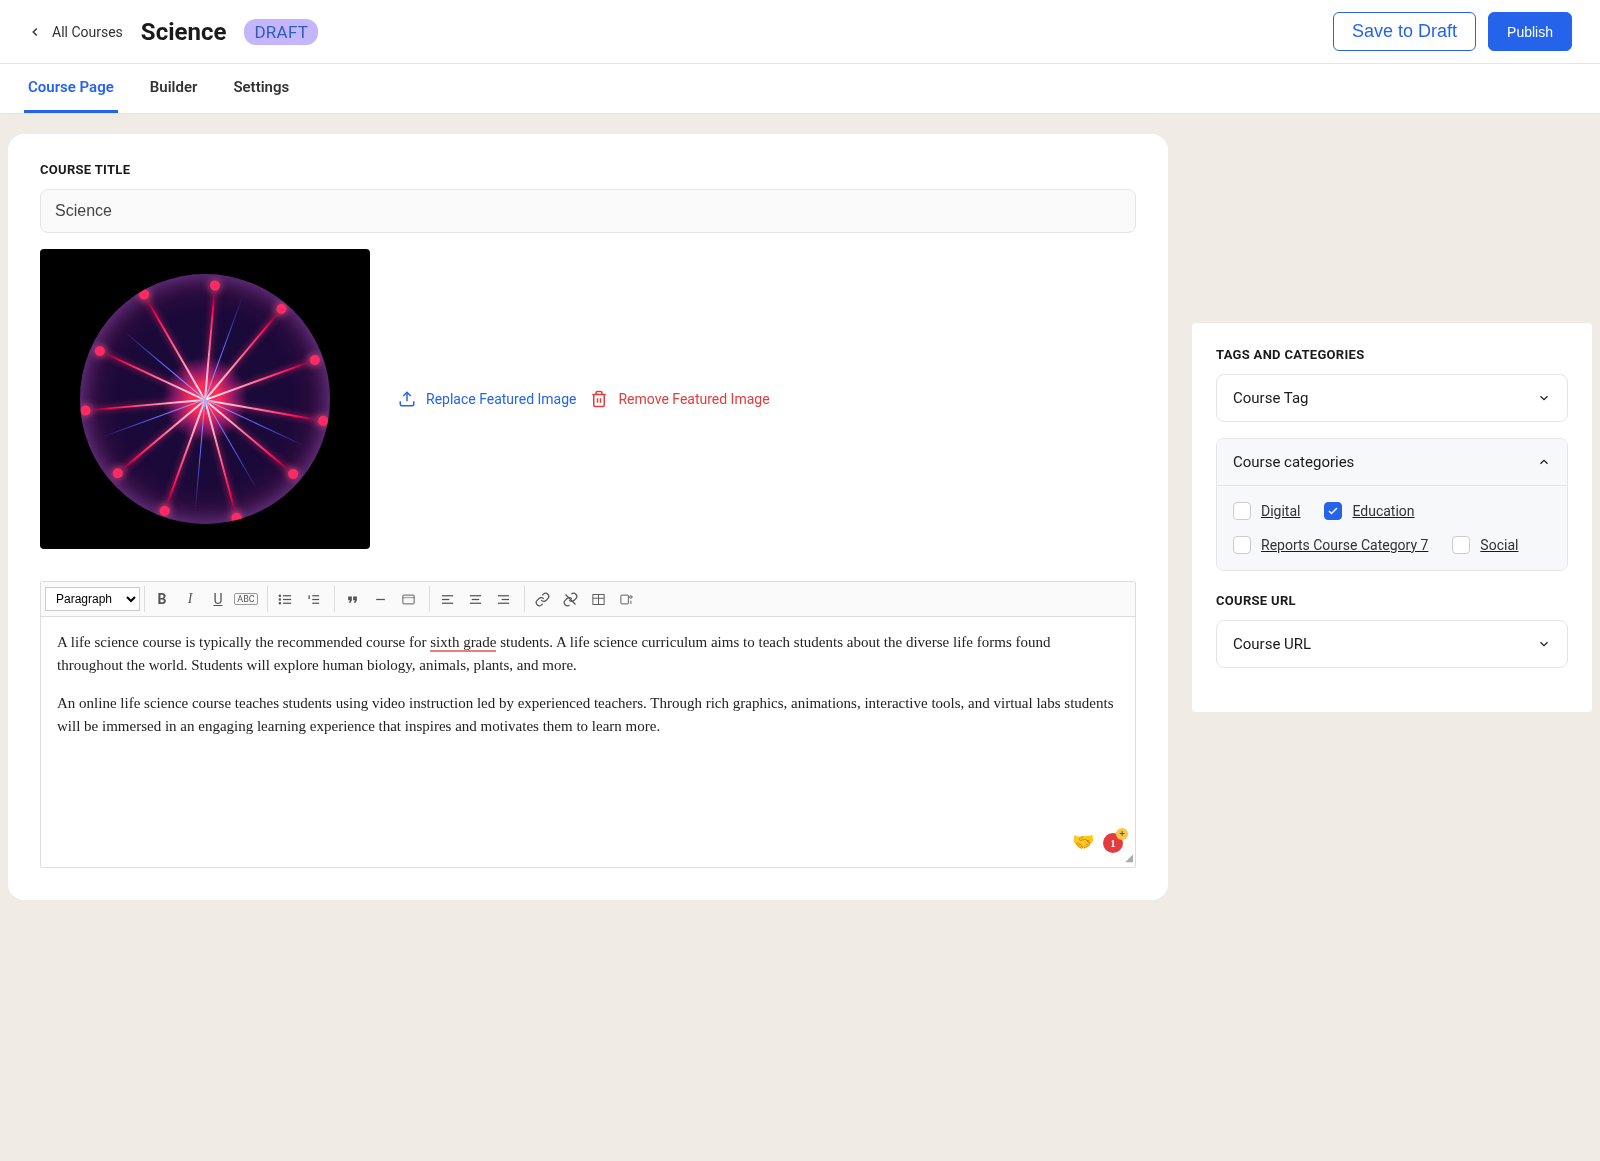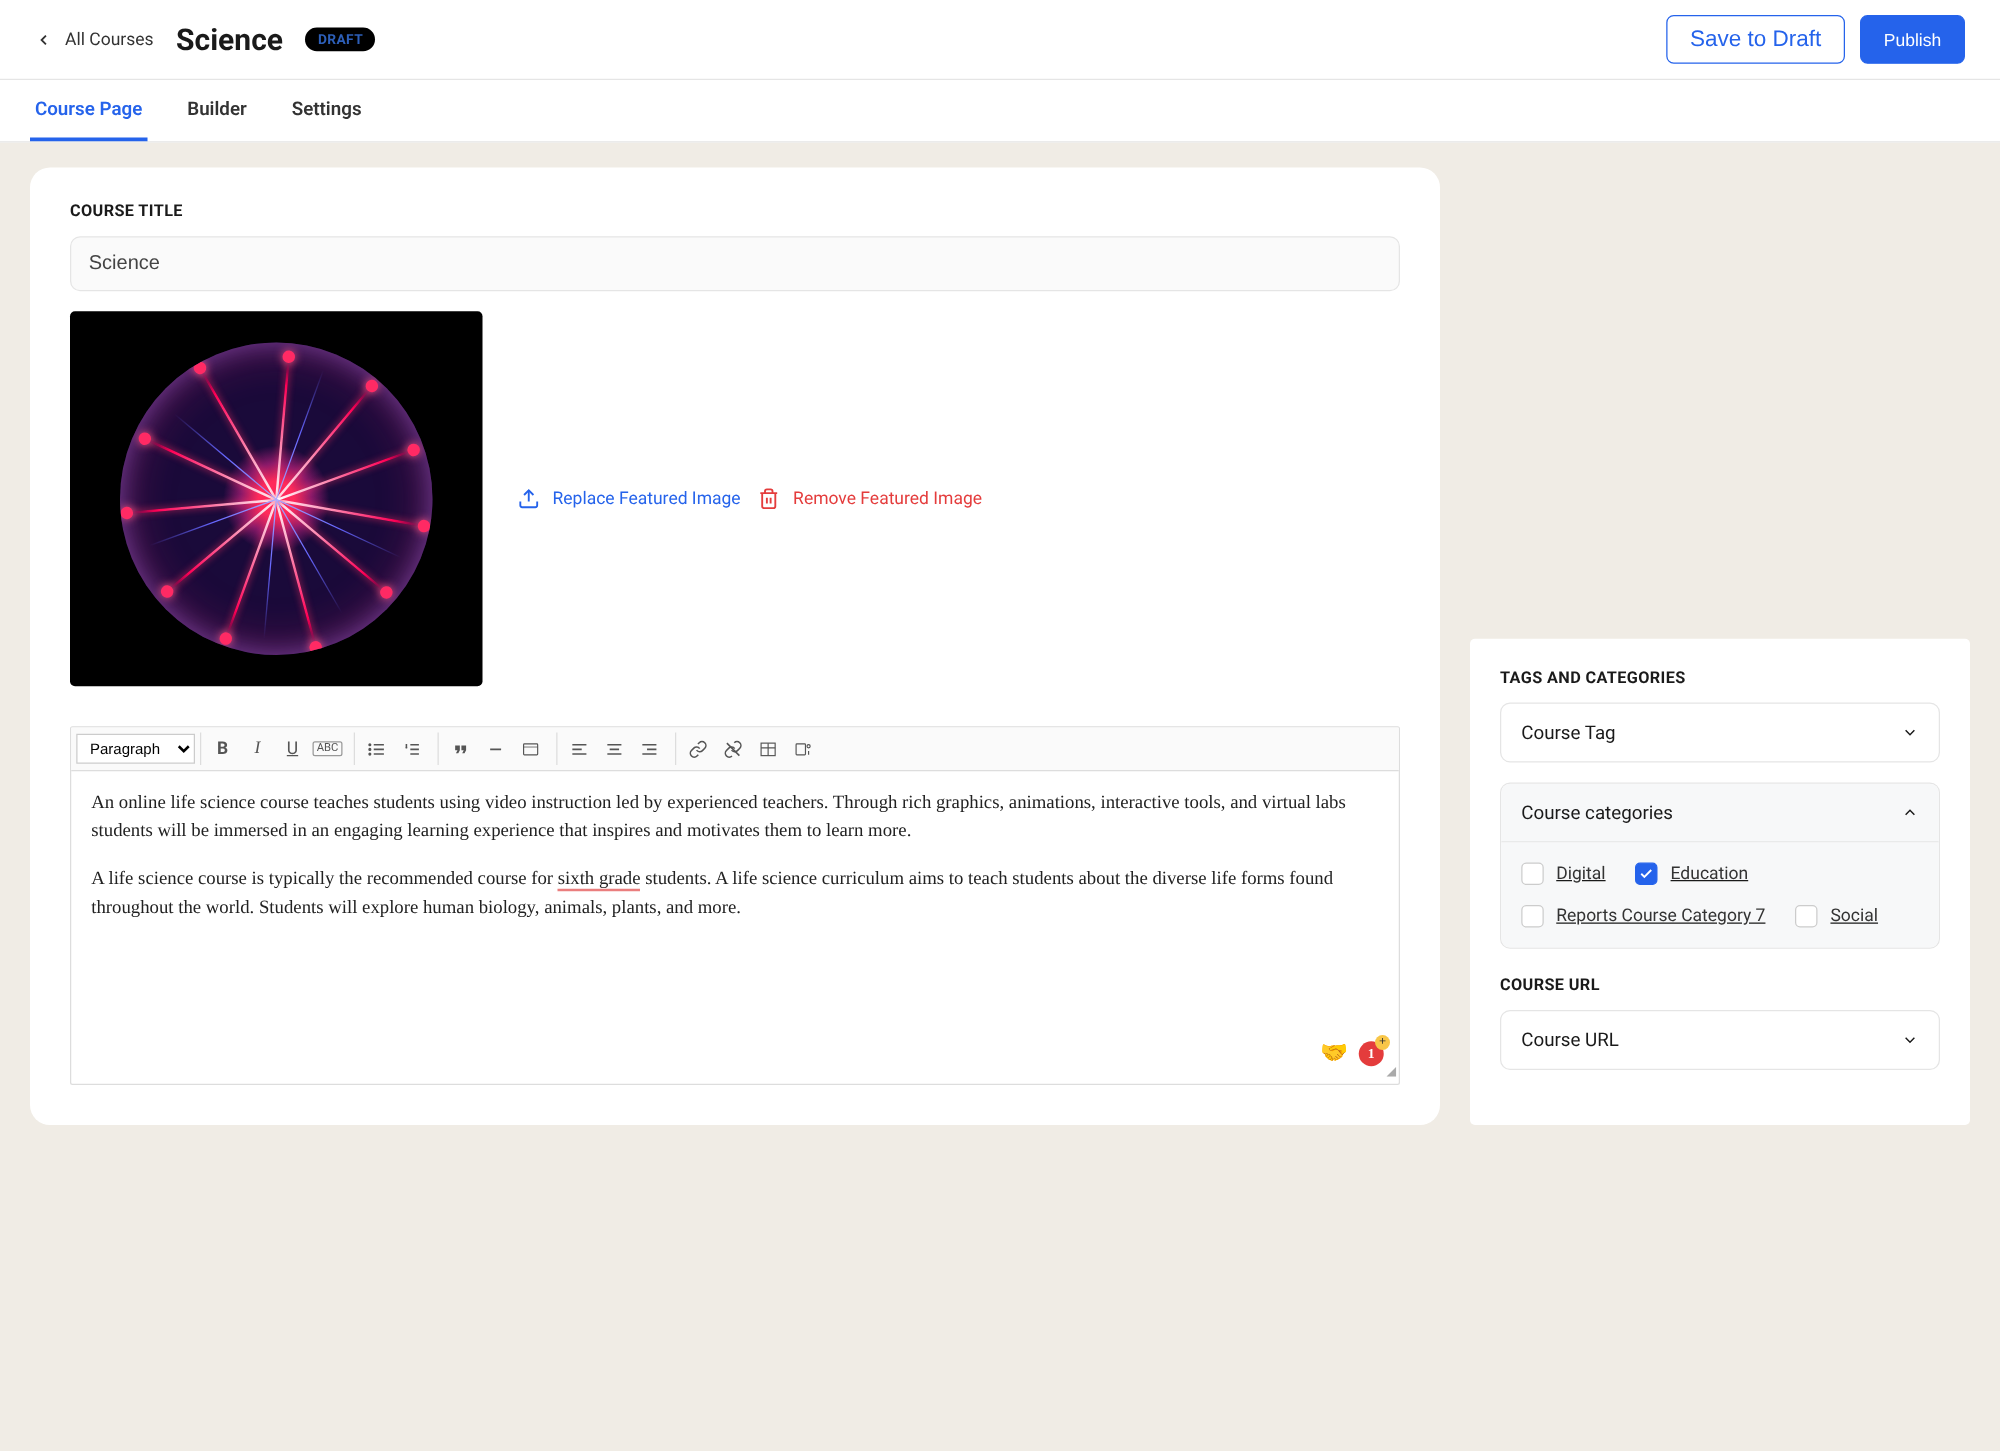--- a/index.html
+++ b/index.html
@@ -3,30 +3,30 @@
 <meta charset="utf-8">
 <style>
   * { box-sizing: border-box; margin: 0; padding: 0; }
   body { font-family: -apple-system, BlinkMacSystemFont, 'Segoe UI', Roboto, sans-serif; background: #f0ece5; color: #1a1a1a; font-size: 14px; }
   
   .topbar { background: #fff; border-bottom: 1px solid #e5e5e5; padding: 12px 28px; display: flex; align-items: center; justify-content: space-between; }
   .topbar-left { display: flex; align-items: center; gap: 18px; }
   .back-link { display: flex; align-items: center; gap: 10px; color: #333; cursor: pointer; font-size: 14px; }
   .back-link svg { width: 14px; height: 14px; }
   .page-title { font-size: 24px; font-weight: 700; color: #1a1a1a; }
-  .badge-draft { background: #000000; color: #2d5fb8; font-size: 11px; font-weight: 700; padding: 3px 10px; border-radius: 12px; letter-spacing: 0.3px;}
+  .badge-draft { background: #c4b5fd; color: #2d5fb8; font-size: 17px; font-weight: 400; padding: 3px 10px; border-radius: 12px; letter-spacing: 0.3px;}
   .topbar-right { display: flex; gap: 12px; }
   .btn-outline { background: #fff; border: 1px solid #2563eb; color: #2563eb; padding: 8px 18px; border-radius: 6px; cursor: pointer; font-size: 18px; font-weight: 500;}
   .btn-primary { background: #2563eb; border: 1px solid #2563eb; color: #fff; padding: 8px 18px; border-radius: 6px; cursor: pointer; font-size: 14px; font-weight: 500;}
   
   .tabs-row { background: #fff; border-bottom: 1px solid #e5e5e5; padding: 0 24px; display: flex; gap: 28px; }
   .tab { padding: 14px 4px; font-size: 15px; font-weight: 600; color: #333; cursor: pointer; border-bottom: 3px solid transparent; }
   .tab.active { color: #2563eb; border-bottom-color: #2563eb; }
   
-  .content { padding: 20px 24px; display: flex; gap: 24px; align-items: flex-end; }
+  .content { padding: 20px 8px; display: flex; gap: 24px; align-items: center; }
   .main-panel { flex: 1; background: #fff; border-radius: 16px; padding: 28px 32px 32px; }
   .side-panel { width: 400px; background: #fff; border-radius: 4px; padding: 24px 24px 28px; }
   
   .section-label { font-size: 13px; font-weight: 700; letter-spacing: 0.3px; color: #1a1a1a; margin-bottom: 12px; text-transform: uppercase; }
   .title-input { width: 100%; padding: 12px 14px; border: 1px solid #e5e5e5; border-radius: 8px; font-size: 16px; background: #fafafa; color: #444; margin-bottom: 16px;}
   
   .featured-row { display: flex; gap: 28px; align-items: center; margin-bottom: 32px;}
   .featured-image { width: 330px; height: 300px; background:#000; border-radius: 4px; position: relative; overflow: hidden;}
   .plasma { position:absolute; top:50%; left:50%; width:250px; height:250px; transform:translate(-50%,-50%); border-radius:50%; background: radial-gradient(circle, #ff2a5a 0 8%, #8a1a6a 16%, #1a0a3a 24% 100%); box-shadow: 0 0 40px rgba(255,50,120,0.4) inset, 0 0 20px rgba(100,120,255,0.5) inset; overflow:hidden;}
   .bolt { position:absolute; top:50%; left:50%; transform-origin: left center; height:2px; background: linear-gradient(90deg, #fff, #f05 80%, transparent); border-radius:2px; box-shadow: 0 0 6px rgba(255,50,100,0.9); }
@@ -246,22 +246,22 @@
           <div class="tb-btn">
               <svg viewBox="0 0 24 24" fill="none" stroke="currentColor" stroke-width="1.5">
                 <rect x="3" y="5" width="12" height="14" rx="1"></rect>
                 <circle cx="19" cy="8" r="2"></circle>
                 <path d="M19 14v5"></path>
               </svg>
             </div>
         </div>
       </div>
       <div class="editor-body">
+        <p><span>A life science course is typically the recommended course for </span><span class="spell">sixth grade</span><span> students. A life science curriculum aims to teach students about the diverse life forms found throughout the world. Students will explore human biology, animals, plants, and more.</span></p>
         <p>An online life science course teaches students using video instruction led by experienced teachers. Through rich graphics, animations, interactive tools, and virtual labs students will be immersed in an engaging learning experience that inspires and motivates them to learn more.</p>
-        <p><span>A life science course is typically the recommended course for </span><span class="spell">sixth grade</span><span> students. A life science curriculum aims to teach students about the diverse life forms found throughout the world. Students will explore human biology, animals, plants, and more.</span></p>
         <div class="editor-footer-icons">
           <span class="clap">🤝</span>
           <span class="notif-badge">1</span>
         </div>
         <div class="resize-handle">◢</div>
       </div>
     </div>
   </div>
 
   <div class="side-panel">

